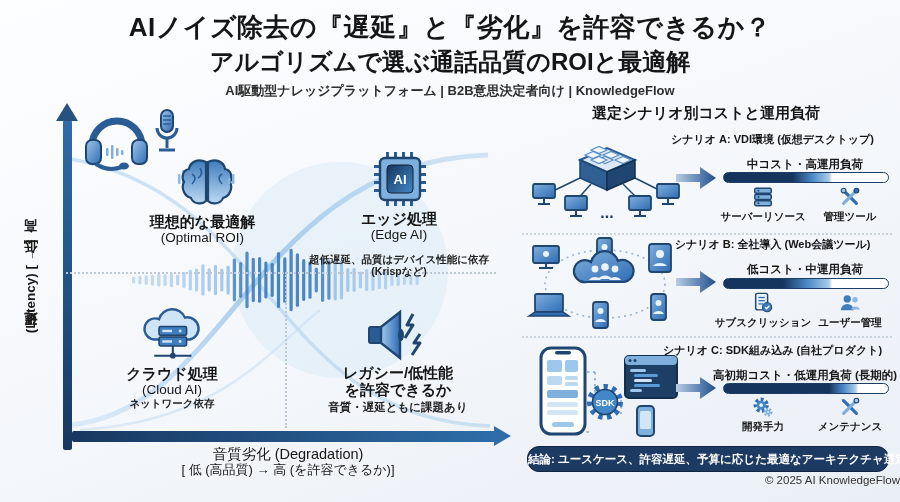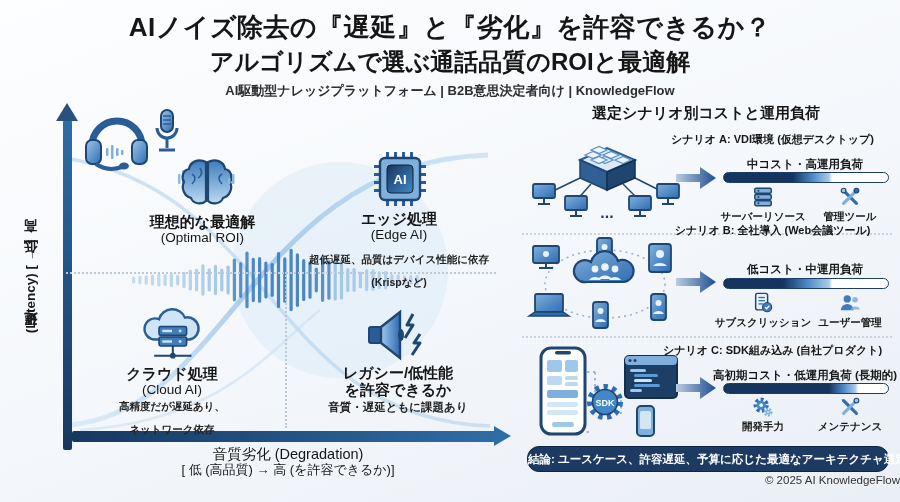--- a/index.html
+++ b/index.html
@@ -20,21 +20,21 @@
   .y-arrow{left:63px;top:120px;width:9px;height:330px;background:linear-gradient(180deg,#2e6da8,#17375f);border-radius:2px;}
   .y-head{left:56px;top:103px;width:0;height:0;border-left:11px solid transparent;border-right:11px solid transparent;border-bottom:18px solid #27517f;}
   .x-arrow{left:72px;top:431px;width:424px;height:11px;background:linear-gradient(90deg,#17375f,#2e6da8);border-radius:2px;}
   .x-head{left:494px;top:426px;width:0;height:0;border-top:10px solid transparent;border-bottom:10px solid transparent;border-left:17px solid #2e6da8;}
   .y-label{left:22px;top:138px;height:300px;writing-mode:vertical-rl;transform:rotate(180deg);font-size:13.5px;font-weight:bold;color:#1b1b1b;text-align:center;}
   .dotted-h{left:66px;top:272px;width:430px;border-top:2px dotted #bcc8d5;}
   .dotted-v{left:285px;top:272px;height:156px;border-left:2px dotted #bcc8d5;}
   
   .q-title{font-size:15px;font-weight:bold;line-height:17px;}
   .q-sub{font-size:13.5px;font-weight:normal;line-height:15px;}
-  .q-desc{font-size:10.5px;font-weight:bold;color:#222;line-height:12px;margin-top:11px;}
+  .q-desc{font-size:10.5px;font-weight:bold;color:#222;line-height:12px;}
   
   .panel-heading{left:520px;top:104px;width:372px;font-size:15px;font-weight:bold;}
   .scn-title{font-size:11px;font-weight:bold;}
   .bar-label{font-size:11.5px;font-weight:bold;}
   .cost-bar{width:164px;height:9px;border:1.5px solid #1c3e66;border-radius:7px;background:#fff;}
   .tag{display:flex;flex-direction:column;align-items:center;gap:2px;width:84px;}
   .tag-label{font-size:10.5px;font-weight:bold;white-space:nowrap;}
   .sep{border-top:2px dotted #c9d4df;width:370px;left:522px;}
   .conclusion{left:527px;top:446px;width:360px;height:24px;line-height:24px;background:#1d3a63;border:1px solid #0f2440;
     border-radius:12px;color:#fff;font-size:11.5px;font-weight:bold;text-align:center;}
@@ -224,21 +224,20 @@
   <circle cx="52" cy="35.5" r="1.8" fill="#cfe4f7"></circle>
     <circle cx="52" cy="48.5" r="1.8" fill="#cfe4f7"></circle>
   <line x1="43" y1="54" x2="43" y2="66" stroke="#1e4670" stroke-width="2.5"></line>
   <line x1="20" y1="66" x2="66" y2="66" stroke="#1e4670" stroke-width="2.5"></line>
   <circle cx="43" cy="66" r="3.5" fill="#1e4670"></circle>
 </svg>
 
 <div class="abs ctr" style="left:92px;top:365px;width:160px;">
   <div class="q-title">クラウド処理</div>
   <div class="q-sub">(Cloud AI)</div>
-  <div class="q-desc" style="margin-top:3px">高精度だが遅延あり、</div>
   <div class="q-desc">ネットワーク依存</div>
 </div>
 
 <svg class="abs" style="left:366px;top:308px;" width="62" height="54" viewBox="0 0 62 54">
   <defs>
       <linearGradient id="spk" x1="0" y1="0" x2="1" y2="0">
     <stop offset="0" stop-color="#9ec7ec"></stop>
         <stop offset="1" stop-color="#2f6cb3"></stop>
       </linearGradient>
     </defs>
@@ -373,21 +372,21 @@
       <path d="M64,44 a7,6 0 0 1 12,0 Z"></path>
     <circle cx="80" cy="31" r="3.8"></circle>
       <path d="M73,43 a8,7 0 0 1 14,0 Z"></path>
     <circle cx="90" cy="33" r="3.4"></circle>
       <path d="M84,44 a7,6 0 0 1 12,0 Z"></path>
   </g>
 </svg>
 <svg class="abs" style="left:676px;top:270px;" width="40" height="24" viewBox="0 0 40 24">
   <polygon points="0,8 24,8 24,1 40,12 24,23 24,16 0,16" fill="url(#arr)"></polygon>
 </svg>
-<div class="abs ctr scn-title nw" style="left:650px;top:223px;width:245px;">シナリオ B: 全社導入 (Web会議ツール)</div>
+<div class="abs ctr scn-title nw" style="left:650px;top:237px;width:245px;">シナリオ B: 全社導入 (Web会議ツール)</div>
 <div class="abs ctr bar-label nw" style="left:723px;top:262px;width:164px;">低コスト・中運用負荷</div>
 <div class="abs cost-bar" style="left: 723px; top: 278px; background: linear-gradient(90deg, rgb(22, 53, 94) 0%, rgb(22, 53, 94) 36%, rgb(77, 138, 200) 51%, rgb(169, 203, 233) 64%, rgb(255, 255, 255) 66%, rgb(255, 255, 255) 100%);"></div>
 <div class="abs tag" style="left:721px;top:292px;">
   <svg width="22" height="22" viewBox="0 0 24 24">
     <rect x="4" y="1.5" width="13" height="18" rx="2" fill="#eaf3fb" stroke="#1e4670" stroke-width="1.6"></rect>
     <line x1="7" y1="6" x2="14" y2="6" stroke="#2f6cb3" stroke-width="1.4"></line>
     <line x1="7" y1="9.5" x2="14" y2="9.5" stroke="#2f6cb3" stroke-width="1.4"></line>
     <line x1="7" y1="13" x2="12" y2="13" stroke="#2f6cb3" stroke-width="1.4"></line>
     <circle cx="16.5" cy="16.5" r="5" fill="#3f7dbd" stroke="#1e4670" stroke-width="1.2"></circle>
     <path d="M14.3,16.5 l1.6,1.7 l3,-3.2" fill="none" stroke="#fff" stroke-width="1.5"></path>

